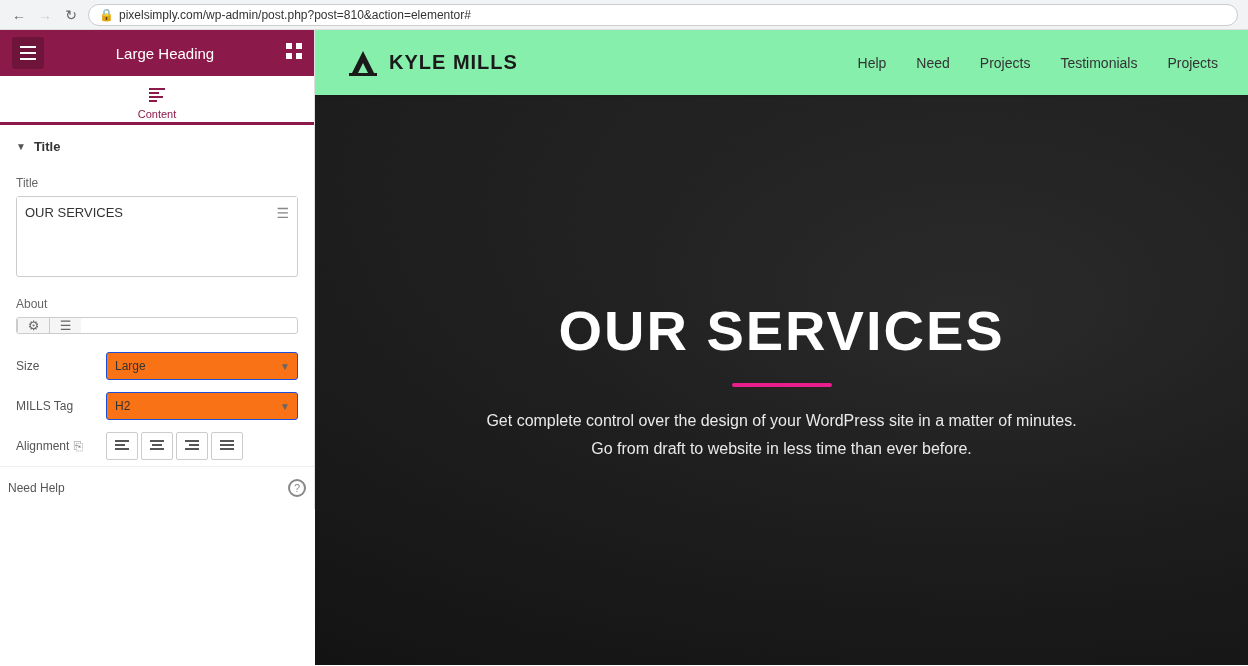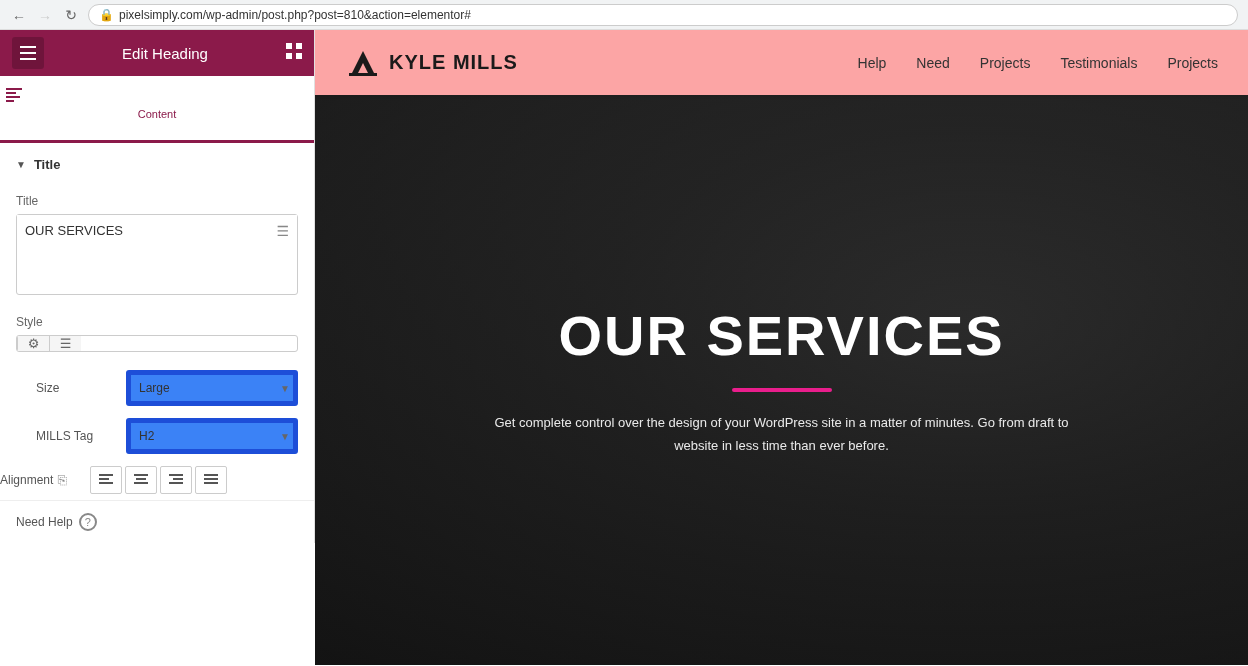--- a/index.html
+++ b/index.html
@@ -73,21 +73,22 @@
 
     
     .panel-tabs {
       display: flex;
       border-bottom: 2px solid #e0e0e0;
     }
     .panel-tab {
       flex: 1;
       display: flex;
       flex-direction: column;
-      padding: 10px 5px 20px;
+      align-items: center;
+      padding: 10px 5px 2px;
       cursor: pointer;
       font-size: 11px;
       color: #666;
       background: none;
       border: none;
       gap: 4px;
       border-bottom: 3px solid transparent;
       margin-bottom: -2px;
     }
     .panel-tab.active {
@@ -182,59 +183,58 @@
     .link-btn:last-child {
       border-left: 1px solid #ccc;
     }
 
     
     .row-field {
       display: flex;
       align-items: center;
       padding: 6px 16px;
       gap: 10px;
-      margin-left: 20px;
     }
     .row-label {
       font-size: 12px;
       color: #555;
       width: 80px;
       flex-shrink: 0;
     }
     .select-wrapper {
       flex: 1;
       position: relative;
     }
     .field-select {
       width: 100%;
       appearance: none;
-      border: 5px solid #1d4ed8;
+      border: 1px solid #1d4ed8;
       border-radius: 3px;
       padding: 6px 24px 6px 8px;
       font-size: 12px;
       color: #333;
-      background: #3b82f6;
+      background: #f97316;
       cursor: pointer;
       outline: none;
     }
     .select-arrow {
       position: absolute;
       right: 8px;
       top: 50%;
       transform: translateY(-50%);
       pointer-events: none;
       color: #666;
       font-size: 10px;
     }
 
     
     .alignment-row {
       display: flex;
       align-items: center;
-      padding: 6px 0;
+      padding: 6px 16px;
     }
     .align-label-wrapper {
       display: flex;
       align-items: center;
       gap: 4px;
       width: 90px;
     }
     .align-label {
       font-size: 12px;
       color: #555;
@@ -253,24 +253,24 @@
       background: white;
       cursor: pointer;
       display: flex; align-items: center; justify-content: center;
       border-radius: 2px;
       color: #555;
       font-size: 13px;
     }
 
     
     .panel-footer {
-      padding: 12px 16px;
-      display: flex;
-      align-items: center;
-      justify-content: flex-start;
+      padding: 12px 8px;
+      display: flex;
+      align-items: center;
+      justify-content: space-between;
       gap: 6px;
       font-size: 12px;
       color: #555;
       border-top: 1px solid #eee;
     }
     .help-icon {
       width: 18px; height: 18px;
       border: 2px solid #888;
       border-radius: 50%;
       display: flex; align-items: center; justify-content: center;
@@ -301,21 +301,21 @@
 
     
     .preview-area {
       flex: 1;
       position: relative;
       overflow: hidden;
     }
 
     
     .website-header {
-      background: #fca5a5;
+      background: #86efac;
       height: 65px;
       display: flex;
       align-items: center;
       padding: 16px 30px;
       justify-content: space-between;
       box-shadow: 0 1px 3px rgba(0,0,0,0.1);
       position: relative;
       z-index: 10;
     }
     .site-logo {
@@ -384,21 +384,21 @@
       color: white;
       letter-spacing: 2px;
     }
     .hero-divider {
       width: 100px;
       height: 4px;
       background: #e91e8c;
       border-radius: 2px;
     }
     .hero-subtitle {
-      font-size: 13px;
+      font-size: 16px;
       color: rgba(255,255,255,0.9);
       max-width: 600px;
       line-height: 1.7;
       text-align: center;
     }
 
     
     .panel-body::-webkit-scrollbar { width: 4px; }
     .panel-body::-webkit-scrollbar-track { background: #f1f1f1; }
     .panel-body::-webkit-scrollbar-thumb { background: #ccc; }
@@ -426,21 +426,21 @@
     <div class="left-panel">
 
       <div class="panel-header">
         <button class="hamburger-btn">
           <svg width="16" height="14" viewBox="0 0 16 14" fill="white">
             <rect y="0" width="16" height="2"></rect>
             <rect y="6" width="16" height="2"></rect>
             <rect y="12" width="16" height="2"></rect>
           </svg>
         </button>
-        <span class="panel-header-title">Edit Heading</span>
+        <span class="panel-header-title">Large Heading</span>
         <button class="grid-btn">
           <svg width="16" height="16" viewBox="0 0 16 16" fill="white">
             <rect x="0" y="0" width="6" height="6"></rect>
             <rect x="10" y="0" width="6" height="6"></rect>
             <rect x="0" y="10" width="6" height="6"></rect>
             <rect x="10" y="10" width="6" height="6"></rect>
           </svg>
         </button>
       </div>
 
@@ -465,21 +465,21 @@
 
         <div class="form-field">
           <label class="form-label">Title</label>
           <div class="title-textarea-wrapper">
             <textarea class="title-textarea" style="">OUR SERVICES</textarea>
             <span class="textarea-icon">☰</span>
           </div>
         </div>
 
         <div class="form-field">
-          <label class="form-label">Style</label>
+          <label class="form-label">About</label>
           <div class="link-input-wrapper">
             <button class="link-btn">⚙</button>
             <button class="link-btn">☰</button>
           </div>
         </div>
 
         <div class="row-field">
           <span class="row-label">Size</span>
           <div class="select-wrapper">
             <select class="field-select">

